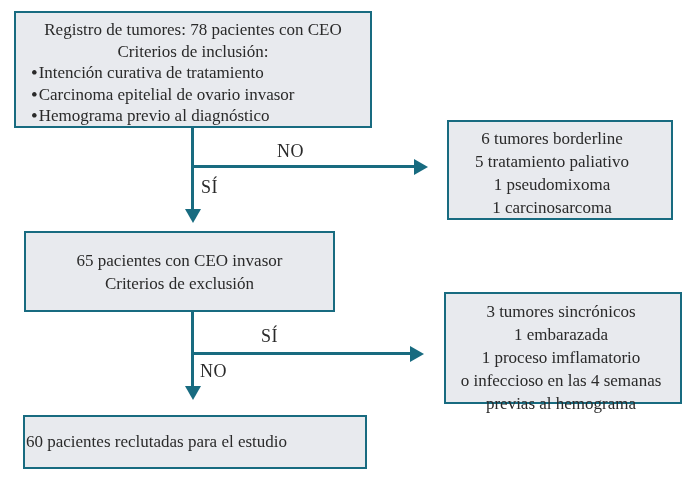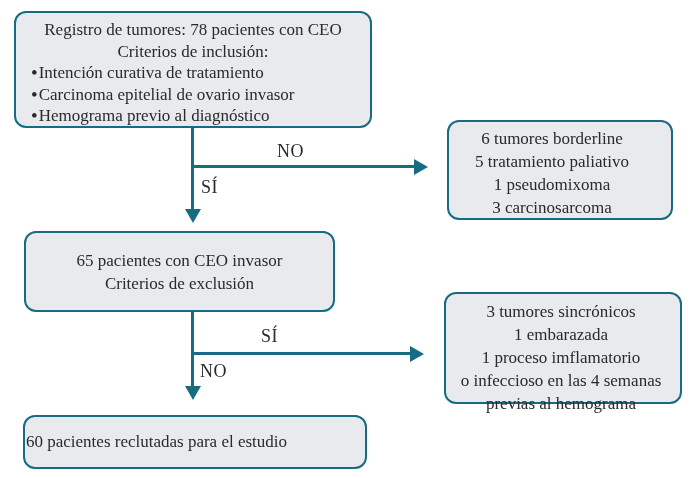--- a/index.html
+++ b/index.html
@@ -13,21 +13,21 @@
     width:700px;height:478px;
     background:#ffffff;
     font-family:"Liberation Serif","DejaVu Serif",serif;
     color:var(--ink);
     overflow:hidden;
   }
   .box{
     position:absolute;
     background:var(--fill);
     border:2.5px solid var(--teal);
-    border-radius:12px;
+    border-radius:0;
     box-sizing:border-box;
     font-size:17px;
   }
   .tline{line-height:21.5px;text-align:center;white-space:nowrap;}
   .cline{line-height:23px;text-align:center;white-space:nowrap;}
   .bullet-line{
     line-height:21.5px;text-align:left;white-space:nowrap;
     padding-left:7px;
   }
   .bullet{font-size:19px;margin-right:1px;vertical-align:-1px;}
@@ -85,21 +85,21 @@
   <div class="arrow-down" id="arrow1-down"></div>
   <div class="line" id="hline1"></div>
   <div class="arrow-right" id="arrow1-right"></div>
   <div class="branch-label" id="label-no1">NO</div>
   <div class="branch-label" id="label-si1">SÍ</div>
 
   <div class="box" id="box-borderline">
     <div class="cline">6 tumores borderline</div>
     <div class="cline">5 tratamiento paliativo</div>
     <div class="cline">1 pseudomixoma</div>
-    <div class="cline">3 carcinosarcoma</div>
+    <div class="cline">1 carcinosarcoma</div>
   </div>
 
   <div class="box" id="box-invasor">
     <div class="cline">65 pacientes con CEO invasor</div>
     <div class="cline">Criterios de exclusión</div>
   </div>
 
   <div class="line" id="vline2"></div>
   <div class="arrow-down" id="arrow2-down"></div>
   <div class="line" id="hline2"></div>

